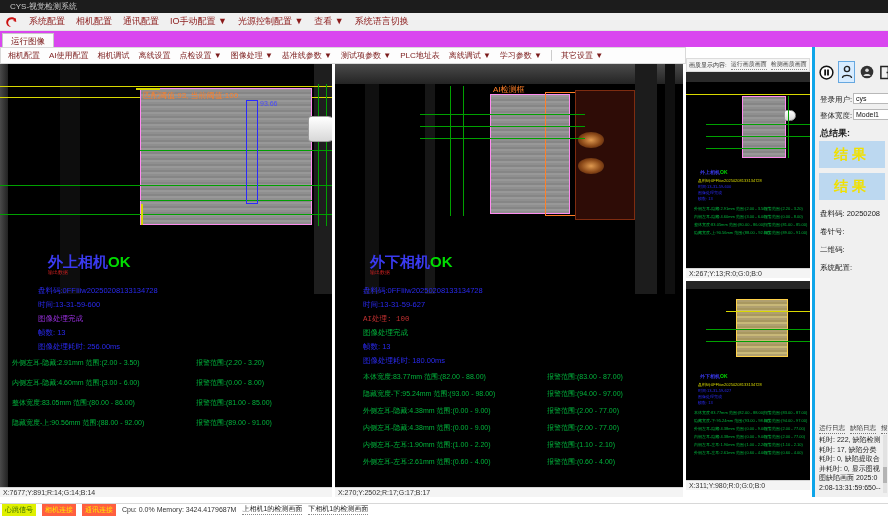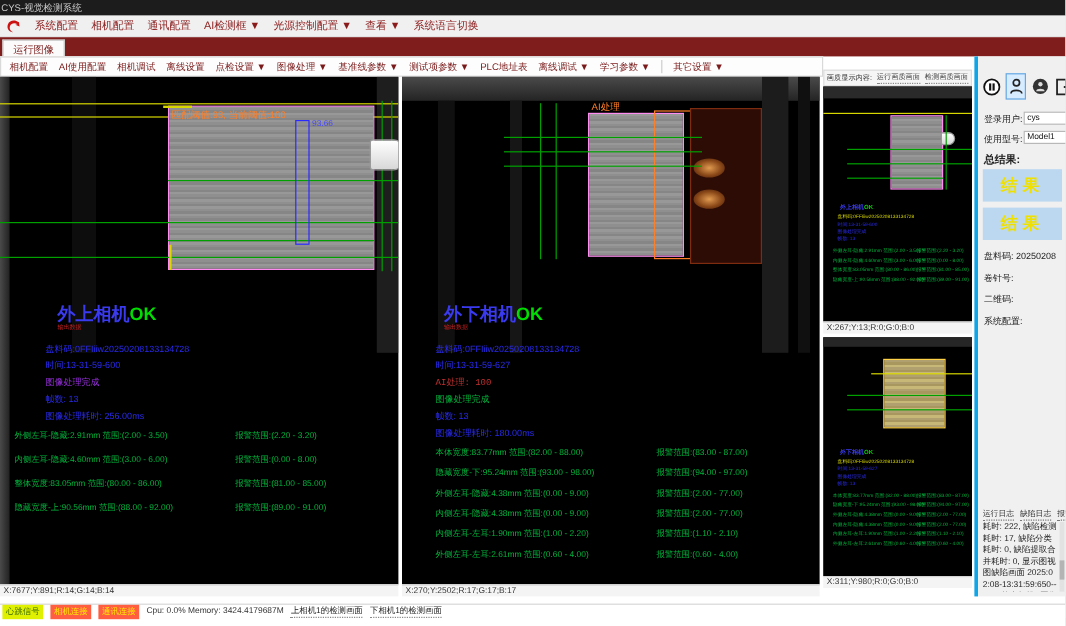--- a/index.html
+++ b/index.html
@@ -1,28 +1,28 @@
 <!DOCTYPE html>
 <html><head>
 <meta charset="utf-8">
 <style>
   html,body{margin:0;padding:0;background:#dcdcdc;}
   *{box-sizing:border-box;}
   .app{position:relative;width:888px;height:522px;background:#ffffff;overflow:hidden;
        font-family:"Liberation Sans","DejaVu Sans",sans-serif;}
   
   .titlebar{position:absolute;left:0;top:0;width:888px;height:13px;background:#1c1c1c;
-            color:#c8c8c8;font-size:8px;line-height:13px;padding-left:1px;}
+            color:#c8c8c8;font-size:8px;line-height:13px;padding-left:10px;}
   
   .menubar{position:absolute;left:0;top:13px;width:888px;height:18px;background:#f0f0f0;
            display:flex;align-items:center;gap:11px;padding-left:4px;border-bottom:1px solid #e3e3e3;}
   .logo{width:14px;height:14px;flex:0 0 auto;}
   .menu-item{font-size:9px;color:#8b1a1a;cursor:default;}
   
-  .tabrow{position:absolute;left:0;top:31px;width:888px;height:16px;background:#7f1d1d;}
+  .tabrow{position:absolute;left:0;top:31px;width:888px;height:16px;background:#d946ef;}
   .tab{position:absolute;left:2px;top:2px;height:14px;background:#fbfbfb;border:1px solid #c8c8c8;
        border-bottom:none;font-size:8.5px;color:#7a1a1a;padding:2px 8px 0 8px;}
   
   .toolbar{position:absolute;left:0;top:47px;width:686px;height:17px;background:#fdfdfd;
            border:1px solid #d9d9d9;display:flex;align-items:center;gap:9px;padding-left:7px;}
   .tool-item{font-size:8px;color:#7a1a1a;white-space:nowrap;}
   .tool-sep{width:1px;height:11px;background:#cccccc;}
   
   .view{position:absolute;background:#000;overflow:hidden;}
   .coordbar{position:absolute;background:#f4f4f4;border-top:1px solid #d5d5d5;font-size:7px;
@@ -100,21 +100,21 @@
     <span>CYS-视觉检测系统</span>
   </div>
 
   <div class="menubar">
     <svg class="logo" viewBox="0 0 16 16">
       <path d="M13 4 C10 1.5 4.5 2 3 6 C1.5 10 4 13.5 8 13.5 C5.5 12.5 4 10 5 7.5 C6 5 9.5 4 12 6 L10 6.5 L14 8 L13.5 3.5 Z" fill="#cc1111"></path>
     </svg>
     <span class="menu-item">系统配置</span>
     <span class="menu-item">相机配置</span>
     <span class="menu-item">通讯配置</span>
-    <span class="menu-item">AI检测框 ▼</span>
+    <span class="menu-item">IO手动配置 ▼</span>
     <span class="menu-item">光源控制配置 ▼</span>
     <span class="menu-item">查看 ▼</span>
     <span class="menu-item">系统语言切换</span>
   </div>
 
   <div class="tabrow">
     <div class="tab">运行图像</div>
   </div>
 
   <div class="toolbar">
@@ -173,21 +173,21 @@
   <div class="coordbar" style="left:0;top:487px;width:332px;height:10px;">
     <span>X:7677;Y:891;R:14;G:14;B:14</span>
   </div>
 
   <div class="view" style="left:335px;top:64px;width:348px;height:423px;">
     <div class="band" style="left:0;top:0;width:348px;height:20px;background:linear-gradient(180deg,#4a4a4a,#242424);"></div>
     <div class="band" style="left:30px;top:20px;width:14px;height:210px;background:#101010;"></div>
     <div class="band" style="left:90px;top:20px;width:10px;height:210px;background:#161616;"></div>
     <div class="band" style="left:300px;top:0;width:22px;height:230px;background:#1c1c1c;"></div>
     <div class="band" style="left:330px;top:0;width:10px;height:230px;background:#101010;"></div>
-    <span class="ov-orange" style="left:158px;top:20px;">AI处理</span>
+    <span class="ov-orange" style="left:158px;top:20px;">AI检测框</span>
     <div class="part" style="left:155px;top:30px;width:80px;height:120px;"></div>
     <div class="ai-rect" style="left:210px;top:28px;width:33px;height:124px;"></div>
     <div class="red-zone" style="left:240px;top:26px;width:60px;height:130px;"></div>
     <div class="blob" style="left:243px;top:68px;width:26px;height:16px;"></div>
     <div class="blob" style="left:243px;top:94px;width:26px;height:16px;"></div>
     <div class="hline green" style="left:85px;top:50px;width:165px;"></div>
     <div class="hline green" style="left:85px;top:62px;width:165px;"></div>
     <div class="hline green" style="left:85px;top:74px;width:165px;"></div>
     <div class="vline green" style="left:115px;top:22px;height:130px;"></div>
     <div class="vline green" style="left:128px;top:22px;height:130px;"></div>
@@ -302,21 +302,21 @@
       </div>
       <div class="cbtn">
         <svg width="15" height="15" viewBox="0 0 16 16">
           <path d="M2 1.5 h8 v13 h-8 z" fill="none" stroke="#222" stroke-width="1.6"></path>
           <path d="M8 8 h6 M11.5 5.5 L14 8 L11.5 10.5" fill="none" stroke="#222" stroke-width="1.6"></path>
         </svg>
       </div>
     </div>
     <span class="slabel" style="left:5px;top:48px;">登录用户:</span>
     <div class="sfield" style="left:38px;top:46px;">cys</div>
-    <span class="slabel" style="left:5px;top:64px;">使用型号:</span>
+    <span class="slabel" style="left:5px;top:64px;">整体宽度:</span>
     <div class="sfield" style="left:38px;top:62px;">Model1</div>
     <span class="slabel" style="left:5px;top:80px;font-weight:bold;font-size:9px;">总结果:</span>
     <div class="result-box" style="top:94px;">结果</div>
     <div class="result-box" style="top:126px;">结果</div>
     <span class="slabel" style="left:5px;top:162px;">盘料码: 20250208</span>
     <span class="slabel" style="left:5px;top:180px;">卷针号:</span>
     <span class="slabel" style="left:5px;top:198px;">二维码:</span>
     <span class="slabel" style="left:5px;top:216px;">系统配置:</span>
     <div class="logtabs">
       <span class="logtab">运行日志</span>

